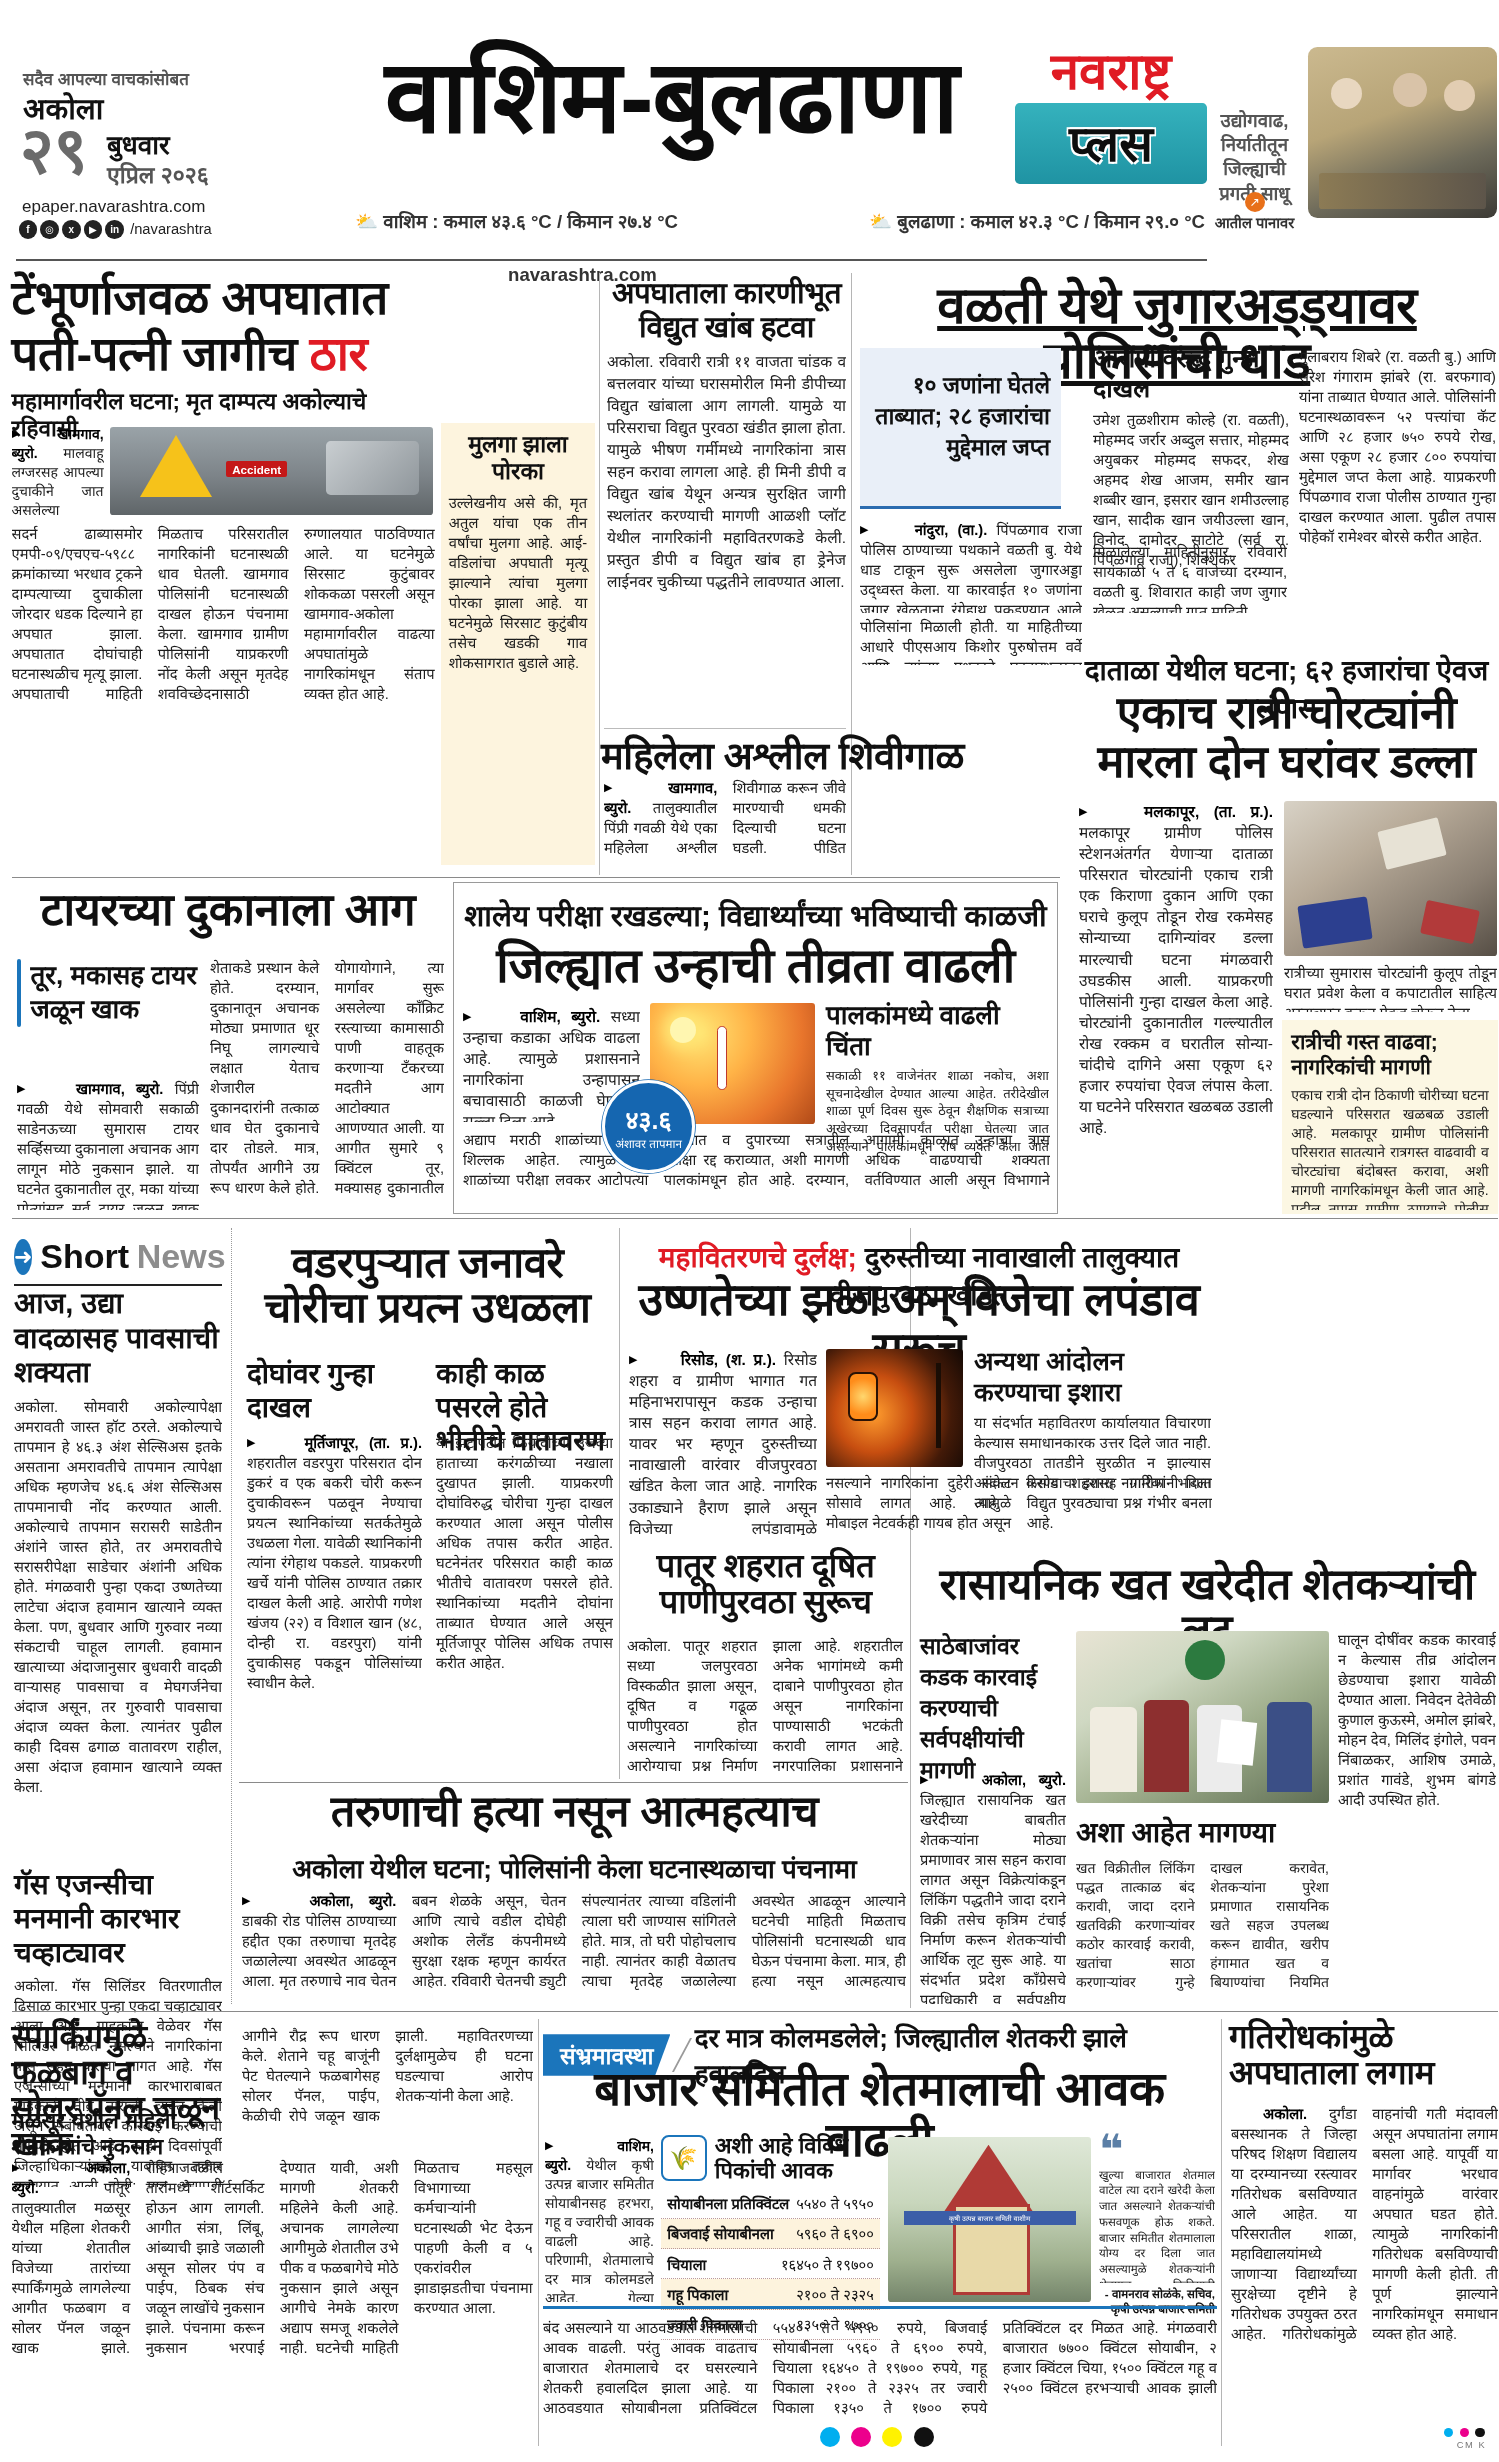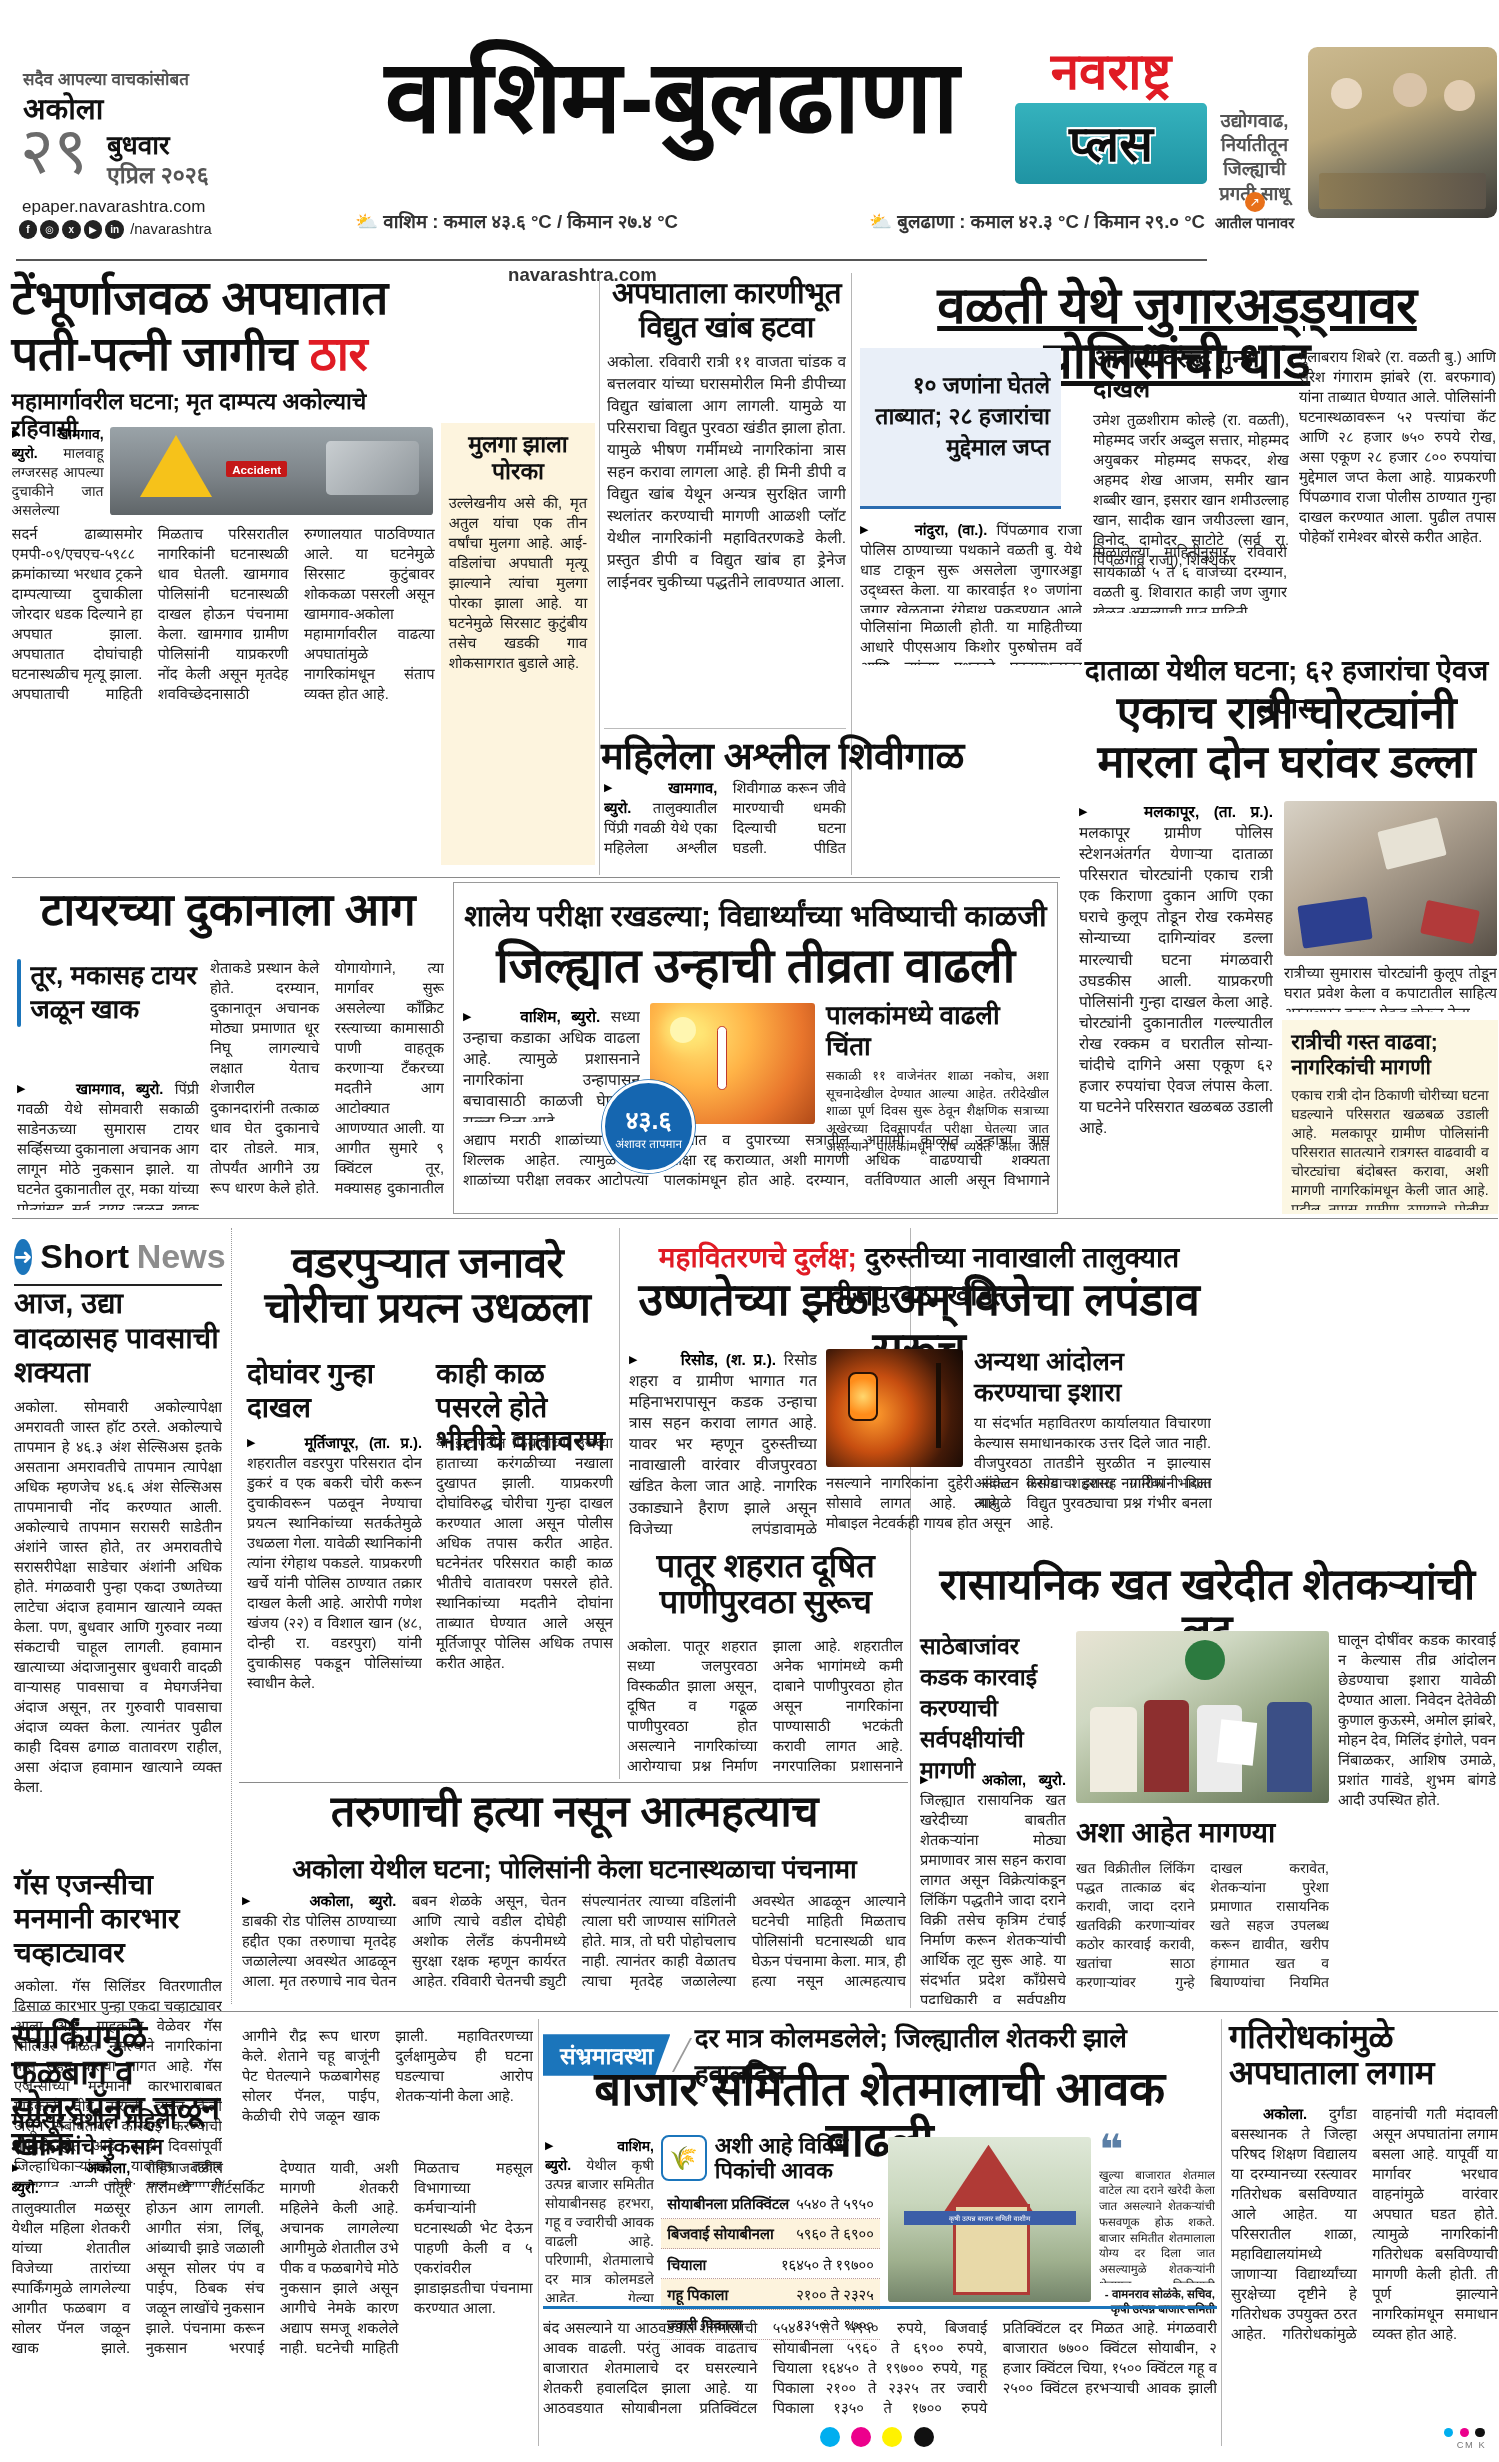--- a/index.html
+++ b/index.html
@@ -34,21 +34,21 @@
               align-items:center;justify-content:center;font-size:10px;margin-right:3.1px;font-weight:bold;}
   .quote-mark{font-size:42px;color:#5b7fa6;line-height:0.8;font-weight:bold;}
 </style>
 </head>
 <body>
 
 <div class="page">
 
   <div class="abs" style="left:23px;top:67px;font-size:17px;font-weight:bold;color:#555;">सदैव आपल्या वाचकांसोबत</div>
   <div class="abs" style="left:23px;top:87px;font-size:29.5px;font-weight:800;color:#111;">अकोला</div>
-  <div class="abs" style="left:20px;top:118px;font-size:65px;font-weight:400;color:#6b6b6b;line-height:1;">२९</div>
+  <div class="abs" style="left:20px;top:118px;font-size:65px;font-weight:700;color:#6b6b6b;line-height:1;">२९</div>
   <div class="abs" style="left:107px;top:126px;font-size:26px;font-weight:800;color:#111;">बुधवार</div>
   <div class="abs" style="left:107px;top:158px;font-size:23px;font-weight:700;color:#555;">एप्रिल २०२६</div>
   <div class="abs" style="left:22px;top:197px;font-size:17px;color:#222;">epaper.navarashtra.com</div>
   <div class="abs" style="left:18.6px;top:220px;display:flex;align-items:center;">
     <span class="social-dot">f</span>
     <span class="social-dot">◎</span>
     <span class="social-dot">x</span>
     <span class="social-dot">▶</span>
     <span class="social-dot">in</span>
     <span style="font-size:14.7px;margin-left:3.1px;color:#222;">/navarashtra</span>

